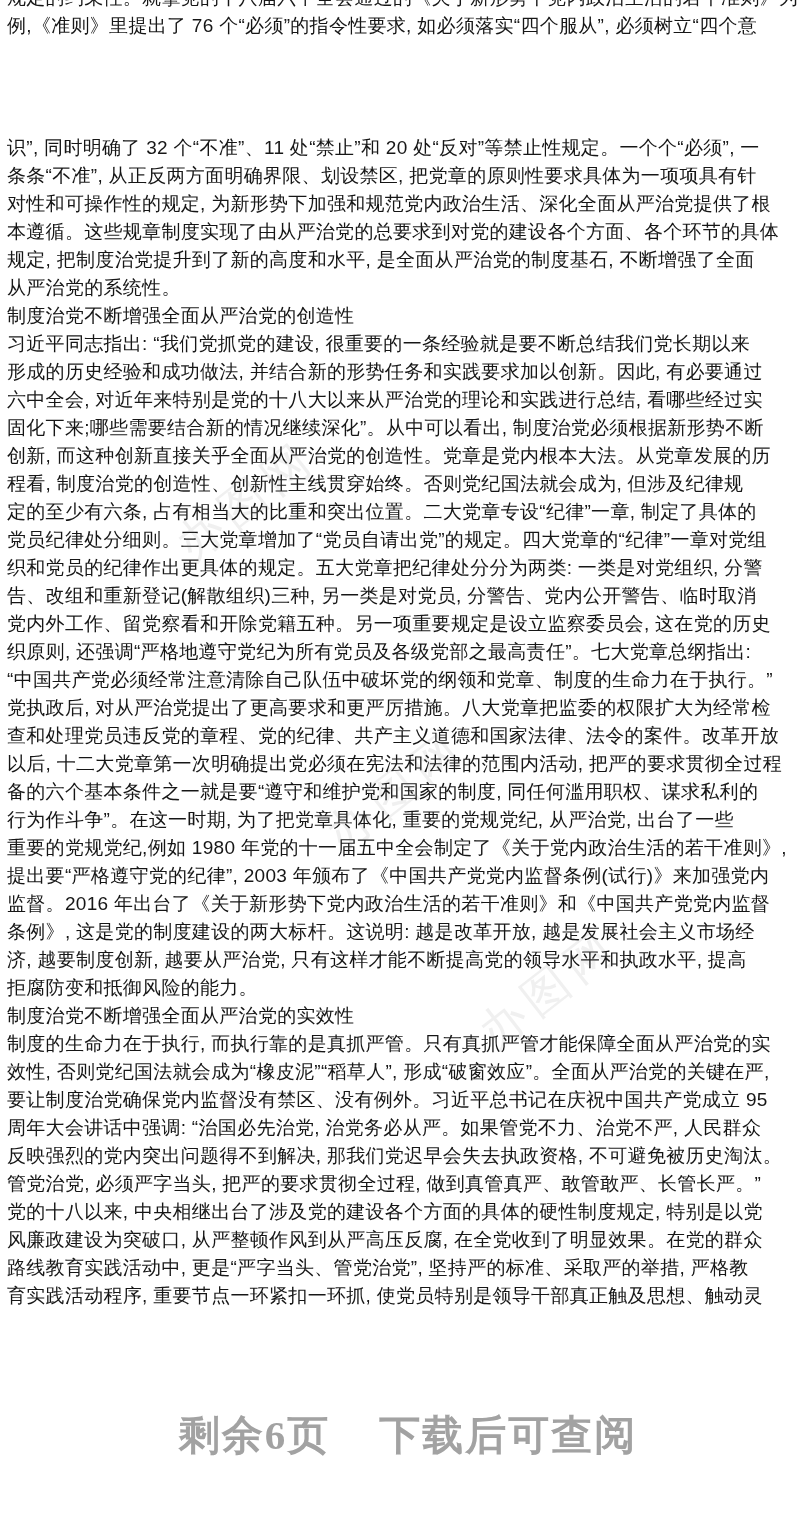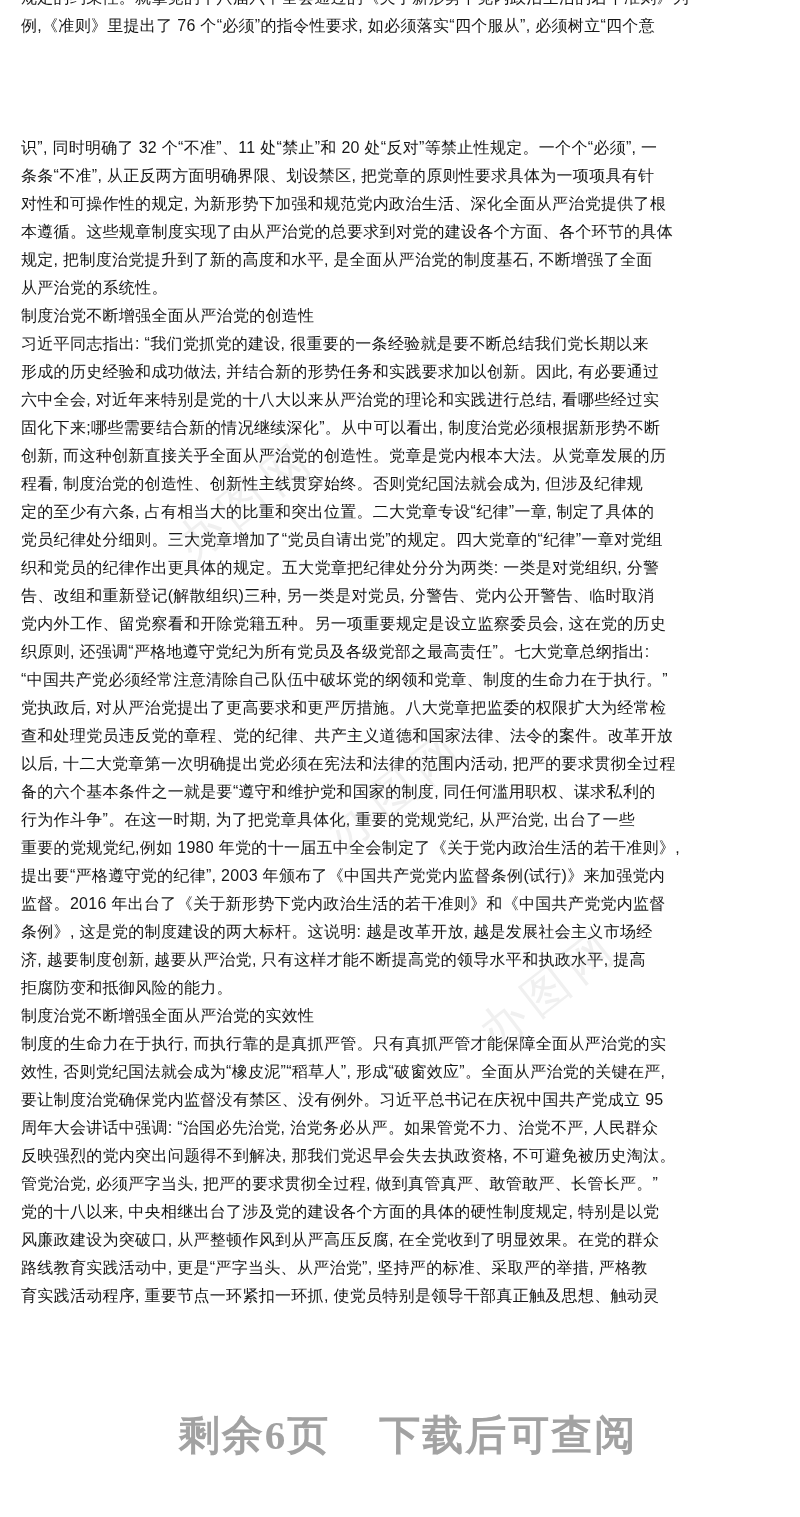--- a/index.html
+++ b/index.html
@@ -14,26 +14,26 @@
     position: relative;
     overflow: hidden;
     font-family: "Liberation Sans", "DejaVu Sans", sans-serif;
     color: #161616;
   }
   .doc {
     position: absolute;
     inset: 0;
   }
   .line {
-    font-size: 16px;
+    font-size: 19px;
     line-height: 28px;
     height: 28px;
     white-space: nowrap;
     letter-spacing: 0.3px;
-    padding-left: 21px;
+    padding-left: 7px;
     overflow: hidden;
   }
   .top-clip {
     height: 40px;
     overflow: hidden;
   }
   .top-clip-inner {
     margin-top: -16px;
   }
   .page-gap {
@@ -125,21 +125,21 @@
       <div class="line">拒腐防变和抵御风险的能力。</div>
       <div class="line">制度治党不断增强全面从严治党的实效性</div>
       <div class="line">制度的生命力在于执行, 而执行靠的是真抓严管。只有真抓严管才能保障全面从严治党的实</div>
       <div class="line">效性, 否则党纪国法就会成为“橡皮泥”“稻草人”, 形成“破窗效应”。全面从严治党的关键在严,</div>
       <div class="line">要让制度治党确保党内监督没有禁区、没有例外。习近平总书记在庆祝中国共产党成立 95</div>
       <div class="line">周年大会讲话中强调: “治国必先治党, 治党务必从严。如果管党不力、治党不严, 人民群众</div>
       <div class="line">反映强烈的党内突出问题得不到解决, 那我们党迟早会失去执政资格, 不可避免被历史淘汰。</div>
       <div class="line">管党治党, 必须严字当头, 把严的要求贯彻全过程, 做到真管真严、敢管敢严、长管长严。”</div>
       <div class="line">党的十八以来, 中央相继出台了涉及党的建设各个方面的具体的硬性制度规定, 特别是以党</div>
       <div class="line">风廉政建设为突破口, 从严整顿作风到从严高压反腐, 在全党收到了明显效果。在党的群众</div>
-      <div class="line">路线教育实践活动中, 更是“严字当头、从严治党”, 坚持严的标准、采取严的举措, 严格教</div>
+      <div class="line">路线教育实践活动中, 更是“严字当头、管党治党”, 坚持严的标准、采取严的举措, 严格教</div>
       <div class="line">育实践活动程序, 重要节点一环紧扣一环抓, 使党员特别是领导干部真正触及思想、触动灵</div>
     </div>
 
   <div class="footer" id="footer" style="color: rgb(162, 162, 162);">
     <span>剩余6页</span>
     <span>下载后可查阅</span>
   </div>
 
 </div>
 

